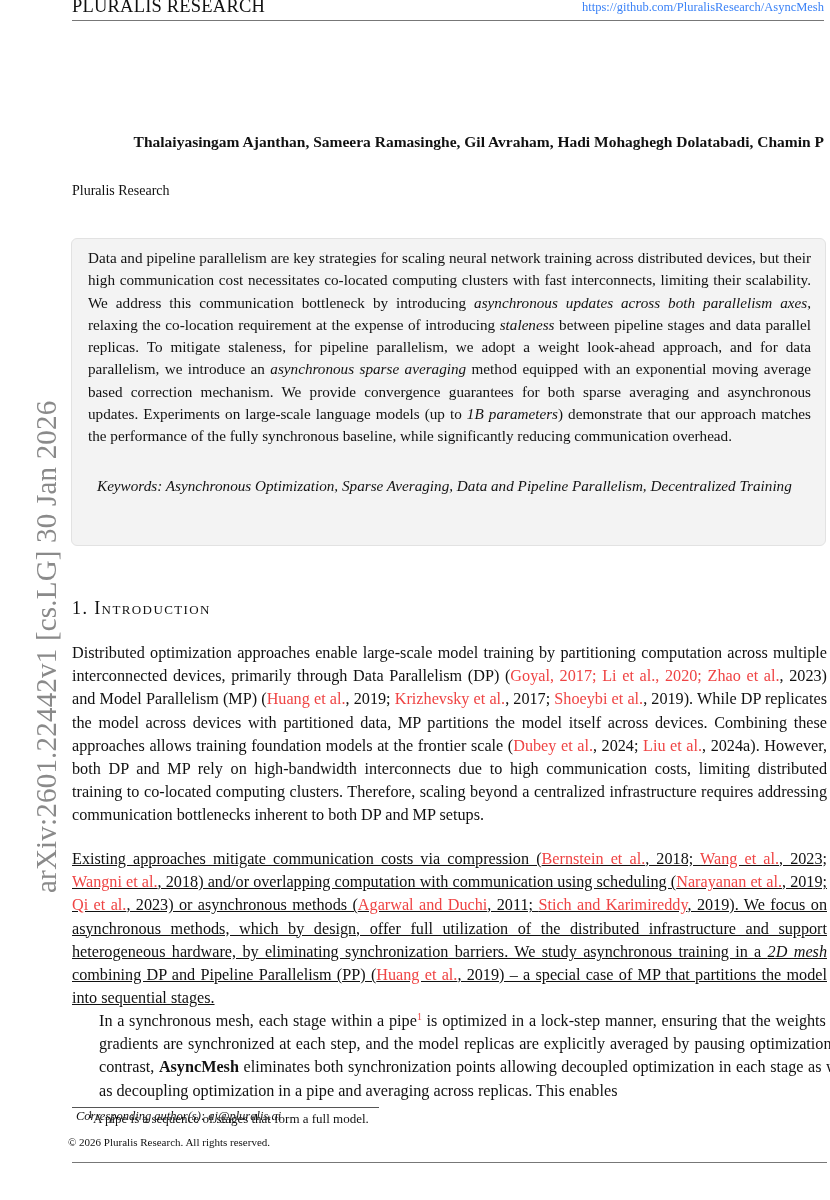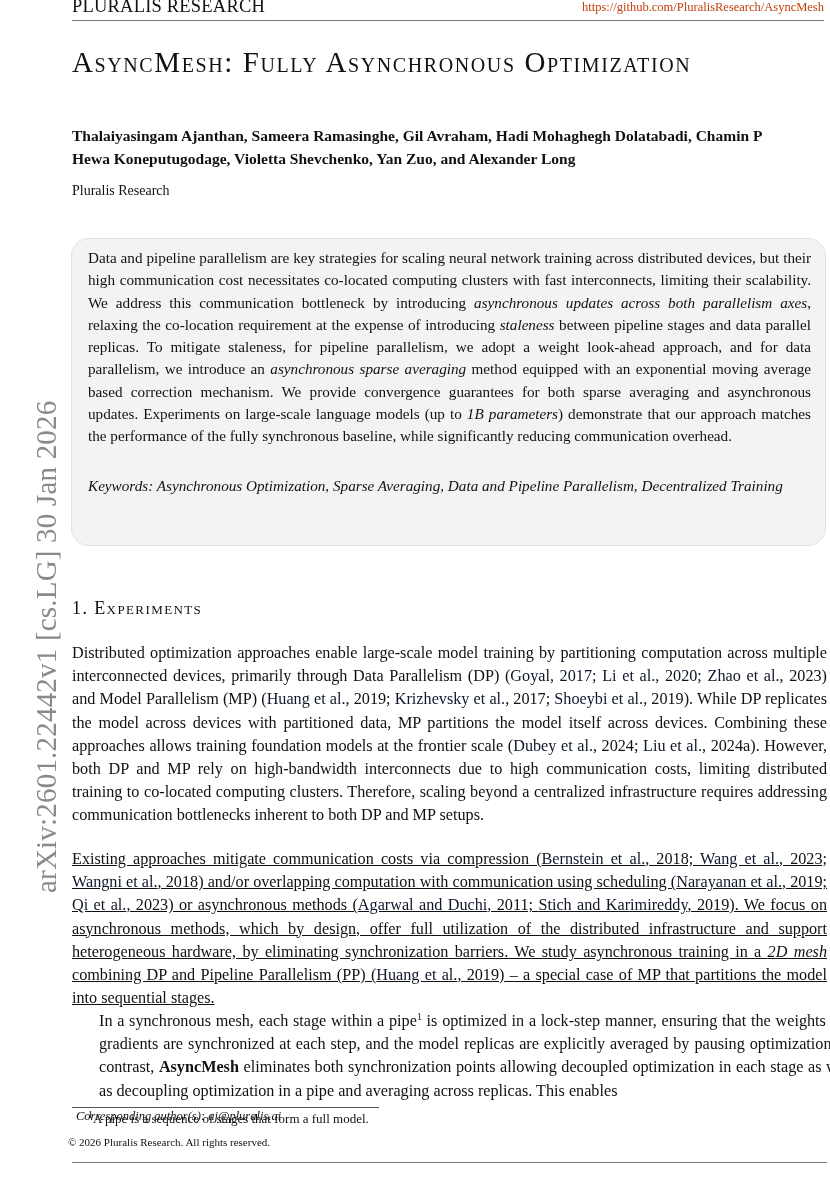--- a/index.html
+++ b/index.html
@@ -10,48 +10,48 @@
   .arxiv-stamp {
     position: absolute; left: 30px; top: 893px;
     transform-origin: left top; transform: rotate(-90deg);
     white-space: nowrap; font-size: 29px; color: #8a8a8a; letter-spacing: 0.2px;
   }
   .header {
     position: absolute; left: 72px; top: -4px; width: 752px; height: 24px;
     border-bottom: 1.5px solid #777;
   }
   .header .org { position: absolute; left: 0; top: 0; font-size: 18.5px; letter-spacing: 0.2px; }
-  .header .url { position: absolute; right: 0; top: 4px; font-size: 12.5px; color: #c2410c; }
+  .header .url { position: absolute; right: 0; top: 4px; font-size: 12.5px; color: #3b82f6; }
   .title {
     position: absolute; left: 72px; top: 44px; width: 752px;
     font-size: 29px; line-height: 36px; font-variant: small-caps; letter-spacing: 1.6px; font-weight: normal;
     margin: 0;
   }
   .authors {
-    position: absolute; left: 72px; top: 124px; width: 752px;
-    font-size: 15.5px; line-height: 23px; font-weight: bold;
+    position: absolute; left: 72px; top: 130px; width: 752px;
+    font-size: 15.5px; line-height: 23px; font-weight: bold; text-align: right;
   }
   .affiliation { position: absolute; left: 72px; top: 183px; font-size: 14px; }
   .abstract-box {
     position: absolute; left: 71px; top: 238px; width: 755px; height: 308px;
-    background: #f3f3f3; border: 1px solid #e2e2e2; border-radius: 18px; box-sizing: border-box;
+    background: #f3f3f3; border: 1px solid #e2e2e2; border-radius: 6px; box-sizing: border-box;
     padding: 8px 14px 0 16px;
   }
   .abstract-box p {
     margin: 0; font-size: 15.2px; line-height: 22.3px; text-align: justify;
   }
-  .abstract-box .keywords { margin-top: 27px; font-style: italic; }
+  .abstract-box .keywords { margin-top: 27px; font-style: italic; margin-left: 9px; }
   .section-heading {
     position: absolute; left: 72px; top: 598px; font-size: 18px; font-variant: small-caps; letter-spacing: 1.4px;
   }
   .body-text {
     position: absolute; left: 72px; width: 755px; font-size: 16.2px; line-height: 23.2px; text-align: justify;
   }
   .body-text p { margin: 0; }
-  .cite { color: #0f172a; }
+  .cite { color: #ef4444; }
   .p1 { top: 642px; }
   .p2 { top: 848px; text-decoration: underline; }
   .p3 { top: 1010px; margin-left: 27px; }
   sup { font-size: 10px; line-height: 0; vertical-align: super; }
   .footnote-rule { position: absolute; left: 72px; top: 1107px; width: 307px; border-top: 1px solid #555; }
   .footnote { position: absolute; left: 88px; top: 1111px; font-size: 13px; }
   .footer-rule { position: absolute; left: 72px; top: 1162px; width: 755px; border-top: 1.5px solid #777; }
   .footer-corr { position: absolute; left: 76px; top: 1109px; font-size: 12.5px; font-style: italic; }
   .footer-copy { position: absolute; left: 68px; top: 1136px; font-size: 11px; }
 </style>
@@ -59,36 +59,35 @@
 <body>
 
 <div class="arxiv-stamp">arXiv:2601.22442v1  [cs.LG]  30 Jan 2026</div>
 
 <div class="header">
   <span class="org">PLURALIS RESEARCH</span>
   <span class="url">https://github.com/PluralisResearch/AsyncMesh</span>
 </div>
 
 <h1 class="title">
-  <span>AsyncMesh: Fully Asynchronous Optimization</span><br>
+  <br>
 </h1>
 
 <div class="authors">
   <span>Thalaiyasingam Ajanthan, Sameera Ramasinghe, Gil Avraham, Hadi Mohaghegh Dolatabadi, Chamin P</span><br>
-  <span>Hewa Koneputugodage, Violetta Shevchenko, Yan Zuo, and Alexander Long</span>
 </div>
 <div class="affiliation">Pluralis Research</div>
 
 <div class="abstract-box">
   <p><span>Data and pipeline parallelism are key strategies for scaling neural network training across distributed devices, but their high communication cost necessitates co-located computing clusters with fast interconnects, limiting their scalability. We address this communication bottleneck by introducing </span><em>asynchronous updates across both parallelism axes</em><span>, relaxing the co-location requirement at the expense of introducing </span><em>staleness</em><span> between pipeline stages and data parallel replicas. To mitigate staleness, for pipeline parallelism, we adopt a weight look-ahead approach, and for data parallelism, we introduce an </span><em>asynchronous sparse averaging</em><span> method equipped with an exponential moving average based correction mechanism. We provide convergence guarantees for both sparse averaging and asynchronous updates. Experiments on large-scale language models (up to </span><em>1B parameters</em><span>) demonstrate that our approach matches the performance of the fully synchronous baseline, while significantly reducing communication overhead.</span></p>
   <p class="keywords">Keywords: Asynchronous Optimization, Sparse Averaging, Data and Pipeline Parallelism, Decentralized Training</p>
 </div>
 
 <div class="section-heading">
-  <span>1.</span> <span>Experiments</span>
+  <span>1.</span> <span>Introduction</span>
 </div>
 
 <div class="body-text p1">
   <p><span>Distributed optimization approaches enable large-scale model training by partitioning computation across multiple interconnected devices, primarily through Data Parallelism (DP) (</span><a class="cite">Goyal</a><span class="cite">, 2017; </span><a class="cite">Li et al.</a><span class="cite">, 2020; </span><a class="cite">Zhao et al.</a><span>, 2023) and Model Parallelism (MP) (</span><a class="cite">Huang et al.</a><span>, 2019; </span><a class="cite">Krizhevsky et al.</a><span>, 2017; </span><a class="cite">Shoeybi et al.</a><span>, 2019). While DP replicates the model across devices with partitioned data, MP partitions the model itself across devices. Combining these approaches allows training foundation models at the frontier scale (</span><a class="cite">Dubey et al.</a><span>, 2024; </span><a class="cite">Liu et al.</a><span>, 2024a). However, both DP and MP rely on high-bandwidth interconnects due to high communication costs, limiting distributed training to co-located computing clusters. Therefore, scaling beyond a centralized infrastructure requires addressing communication bottlenecks inherent to both DP and MP setups.</span></p>
 </div>
 
 <div class="body-text p2">
   <p><span>Existing approaches mitigate communication costs via compression (</span><a class="cite">Bernstein et al.</a><span>, 2018; </span><a class="cite">Wang et al.</a><span>, 2023; </span><a class="cite">Wangni et al.</a><span>, 2018) and/or overlapping computation with communication using scheduling (</span><a class="cite">Narayanan et al.</a><span>, 2019; </span><a class="cite">Qi et al.</a><span>, 2023) or asynchronous methods (</span><a class="cite">Agarwal and Duchi</a><span>, 2011; </span><a class="cite">Stich and Karimireddy</a><span>, 2019). We focus on asynchronous methods, which by design, offer full utilization of the distributed infrastructure and support heterogeneous hardware, by eliminating synchronization barriers. We study asynchronous training in a </span><em>2D mesh</em><span> combining DP and Pipeline Parallelism (PP) (</span><a class="cite">Huang et al.</a><span>, 2019) – a special case of MP that partitions the model into sequential stages.</span></p>
 </div>
 

